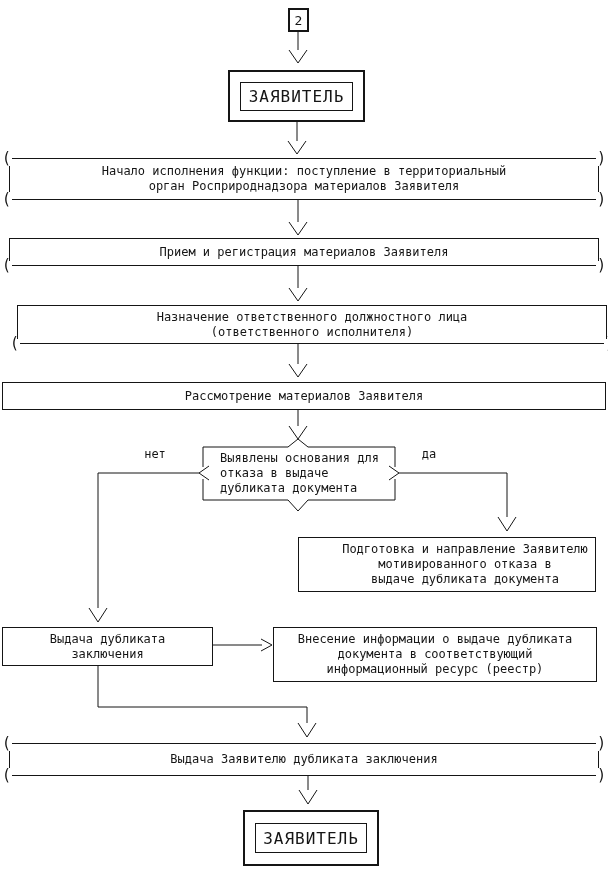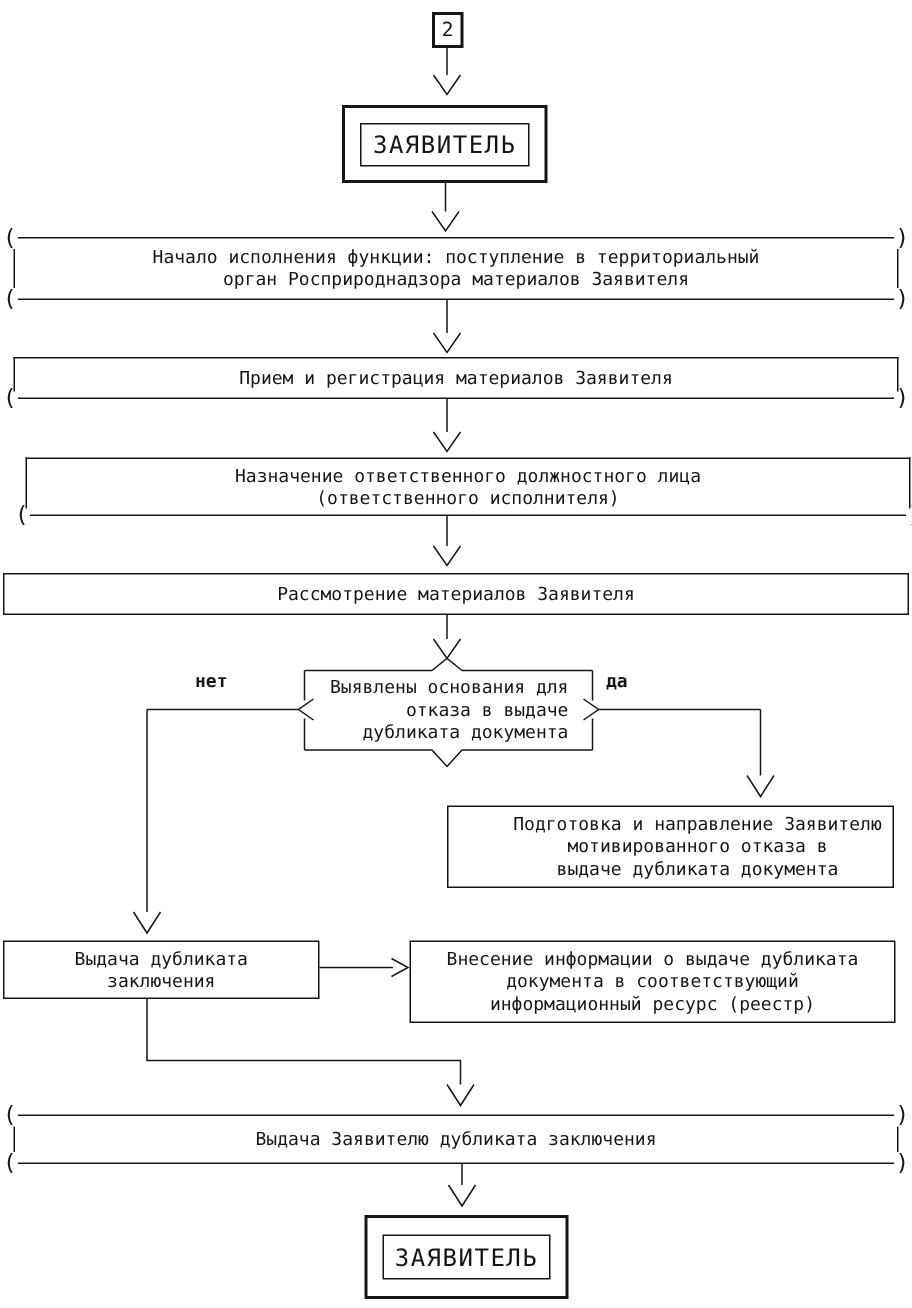--- a/index.html
+++ b/index.html
@@ -49,23 +49,23 @@
     border:1px solid var(--ln); box-sizing:border-box;
     display:flex; align-items:center; justify-content:center;
     font-size:16px; letter-spacing:1px;
   }
   .refbox{
     position:absolute; border:2px solid var(--ln); box-sizing:border-box;
     display:flex; align-items:center; justify-content:center; font-size:13px;
   }
   .dtext{
     position:absolute; display:flex; align-items:center; justify-content:center;
-    text-align:right; white-space:pre-line; line-height:15px;
+    text-align:left; white-space:pre-line; line-height:15px;
   }
-  .branch-label{position:absolute; text-align:left;font-weight:bold;}
+  .branch-label{position:absolute; text-align:center;}
 </style>
 </head>
 <body>
 
 <div class="canvas">
 
   <svg class="wires" width="608" height="872">
     <path d="M298 32 V50 M289 50 L298 63 L307 50"></path>
     <path d="M297 122 V141 M288 141 L297 154 L306 141"></path>
     <path d="M298 200 V222 M289 222 L298 235 L307 222"></path>

